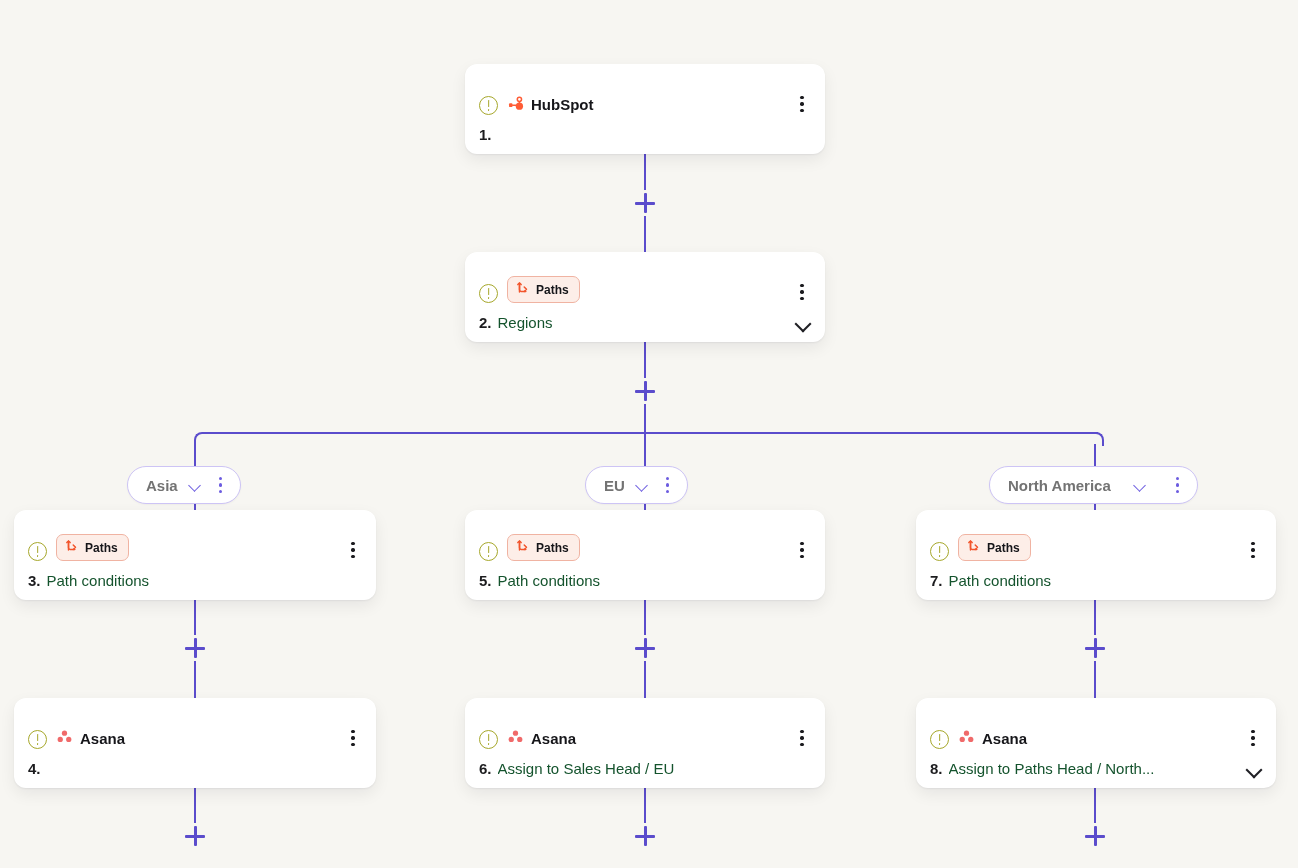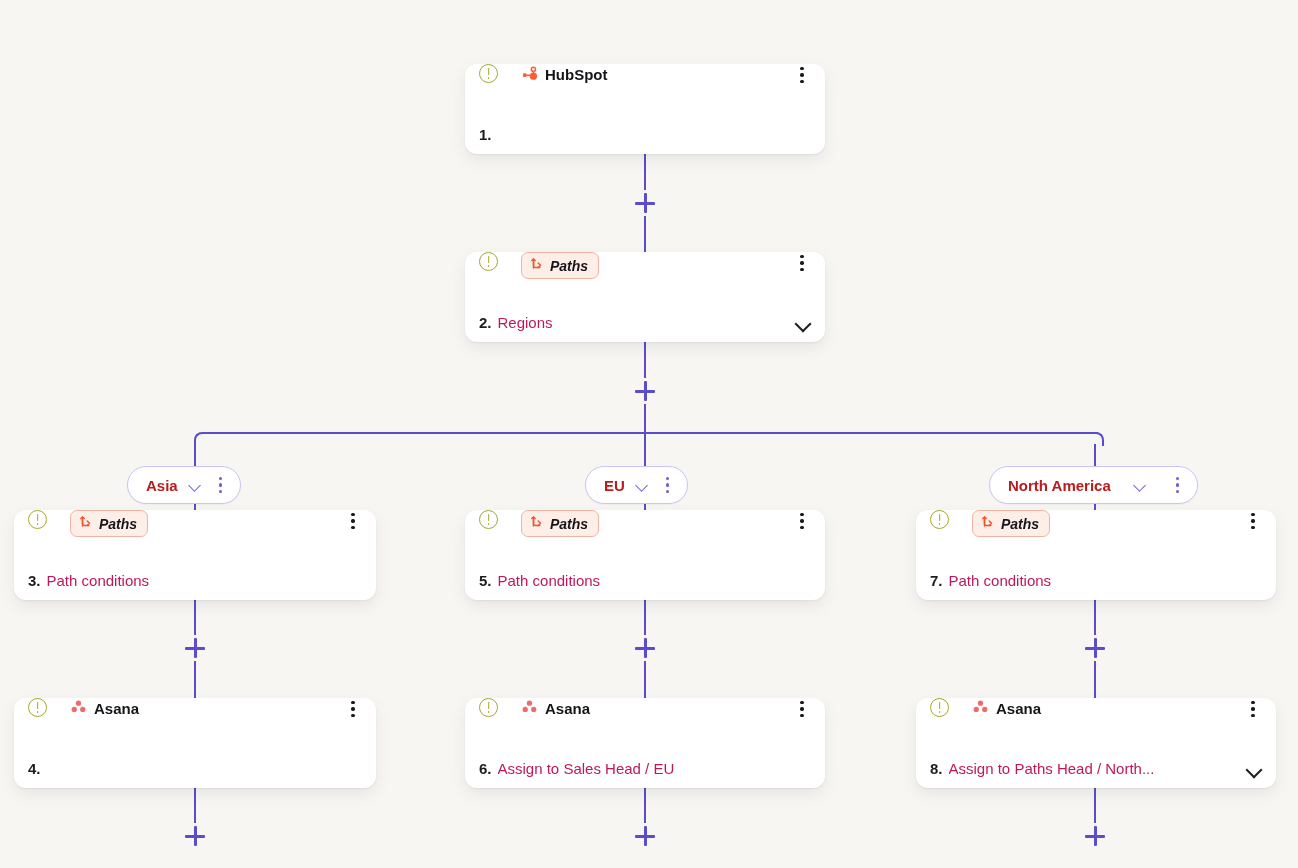--- a/index.html
+++ b/index.html
@@ -67,43 +67,43 @@
     border-radius: 12px;
     box-shadow: 0 1px 2px rgba(17,17,26,0.06),
                 0 6px 16px rgba(17,17,26,0.07);
     z-index: 2;
     overflow: hidden;
   }
 
   .card-head {
     height: 51px;
     display: flex;
-    align-items: flex-start;
+    align-items: flex-end;
     padding: 0 14px 0 14px;
-    gap: 23px;
+    gap: 9px;
   }
 
   .card-body {
     height: 45px;
     display: flex;
     align-items: center;
     padding: 0 14px 6px 14px;
     gap: 6px;
   }
 
   .step-num {
     font-size: 15px;
     font-weight: bold;
     color: #1c1c1e;
     flex: 0 0 auto;
   }
 
   .step-label {
     font-size: 15px;
-    color: #be185d;
+    color: #14532d;
     white-space: nowrap;
     overflow: hidden;
     text-overflow: ellipsis;
     flex: 1 1 auto;
   }
   .step-label.muted { color: #9b9ba1; }
 
   
   .alert-icon {
     flex: 0 0 auto;
@@ -156,21 +156,21 @@
     display: inline-flex;
     align-items: center;
     gap: 6px;
     height: 27px;
     padding: 0 10px 0 8px;
     border: 1px solid #f0b3a2;
     background: #fdeee8;
     border-radius: 7px;
     flex: 0 0 auto;
   }
-  .paths-badge .app-name { font-size: 14px; font-style: italic; }
+  .paths-badge .app-name { font-size: 12px; }
 
   
   .kebab {
     flex: 0 0 auto;
     width: 18px;
     height: 22px;
     display: flex;
     flex-direction: column;
     align-items: center;
     justify-content: center;
@@ -217,21 +217,21 @@
     align-items: center;
     padding: 0 10px 0 18px;
     gap: 10px;
     z-index: 3;
     box-shadow: 0 1px 2px rgba(17,17,26,0.04);
     cursor: pointer;
   }
   .pill-label {
     font-size: 15px;
     font-weight: bold;
-    color: #b91c1c;
+    color: #737373;
     white-space: nowrap;
   }
   .pill .kebab i { background: #6c5ce0; width: 3.2px; height: 3.2px; }
   .pill .chev { width: 14px; height: 9px; }
   .pill .chev::before {
     width: 8px; height: 8px;
     border-right-width: 1.9px; border-bottom-width: 1.9px;
     border-color: #6c5ce0;
   }
 </style>

